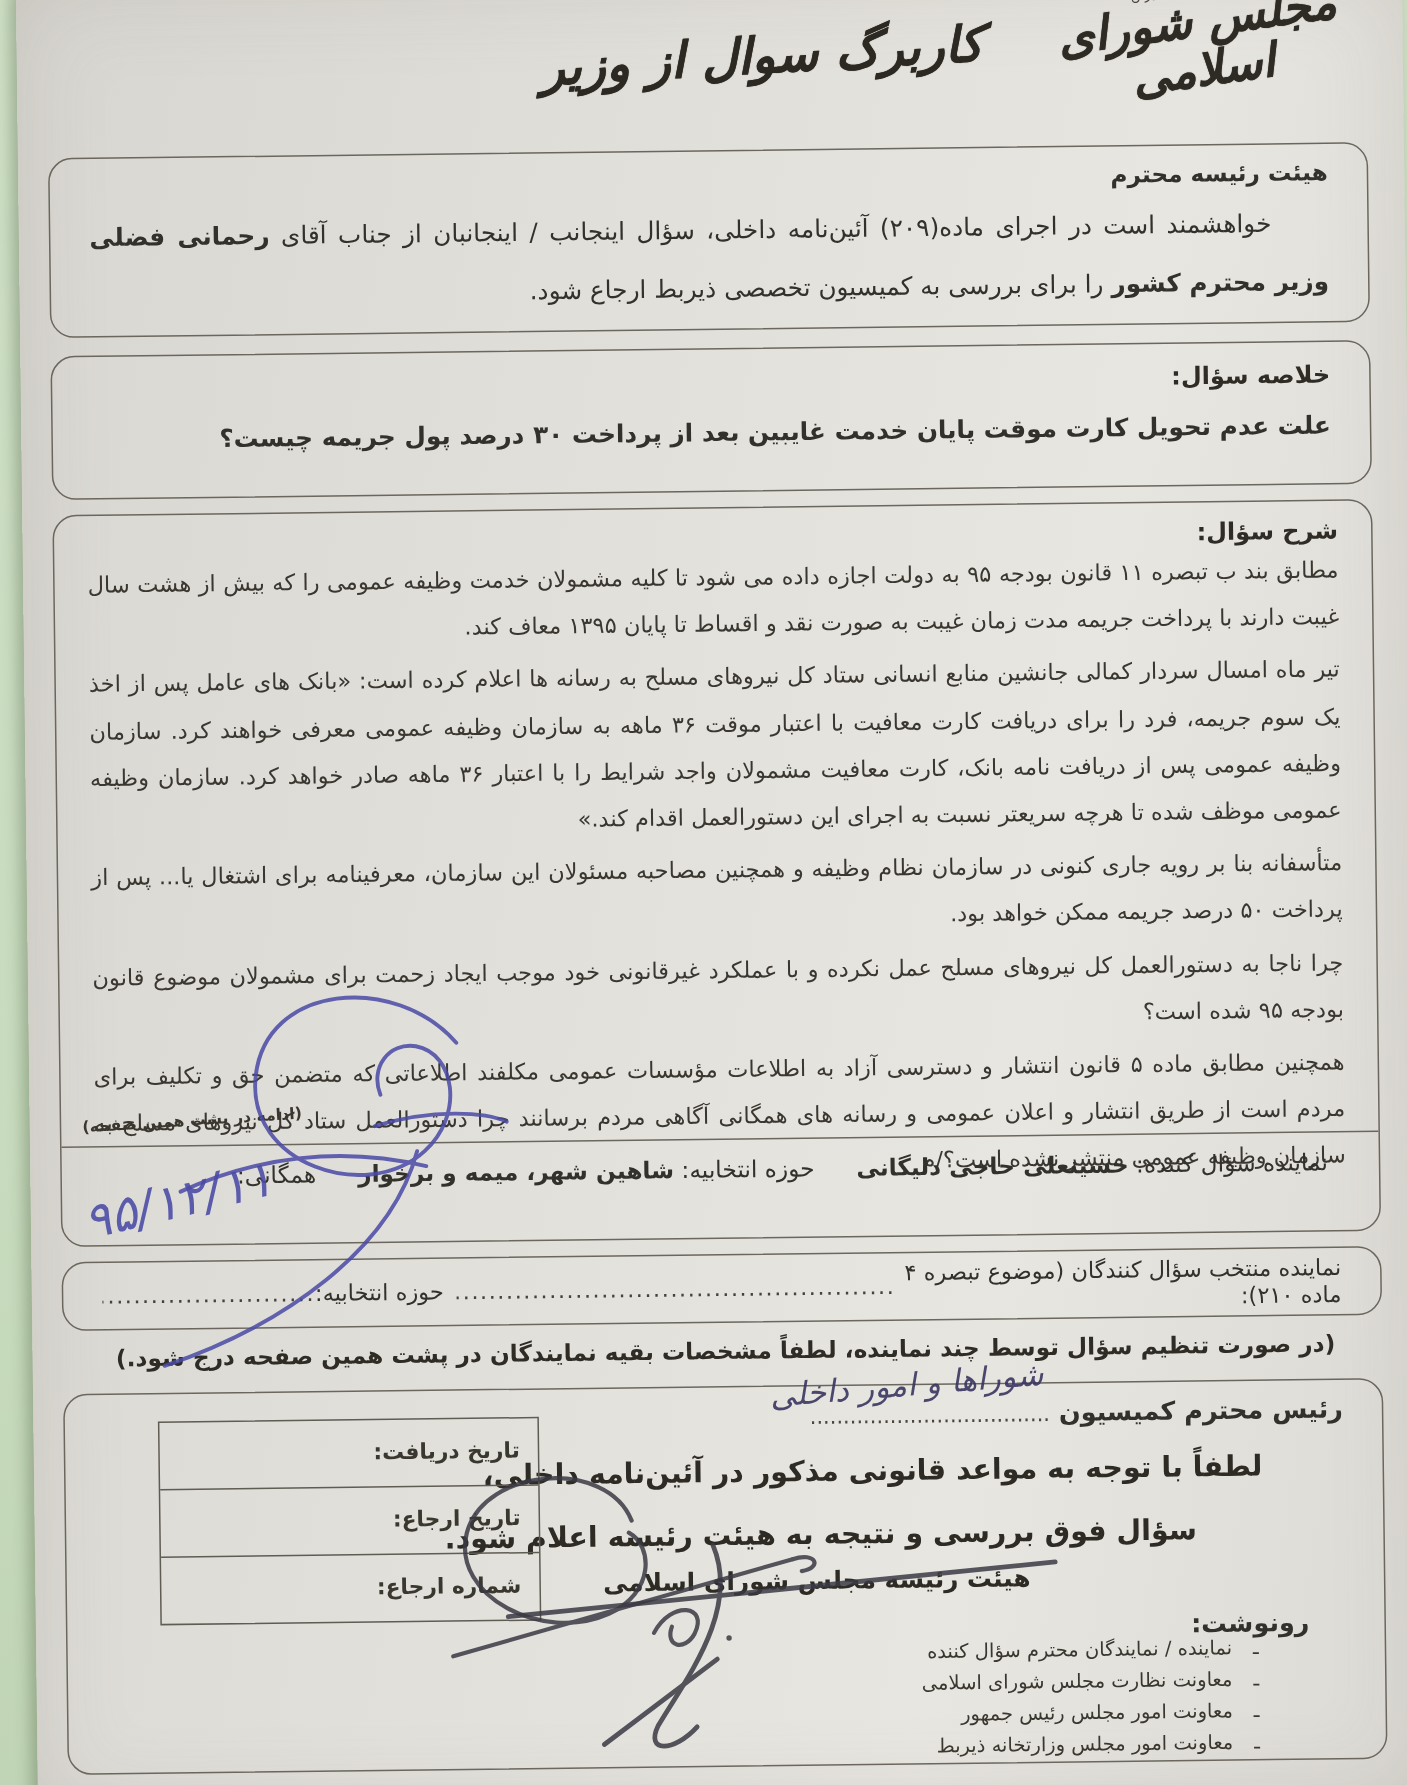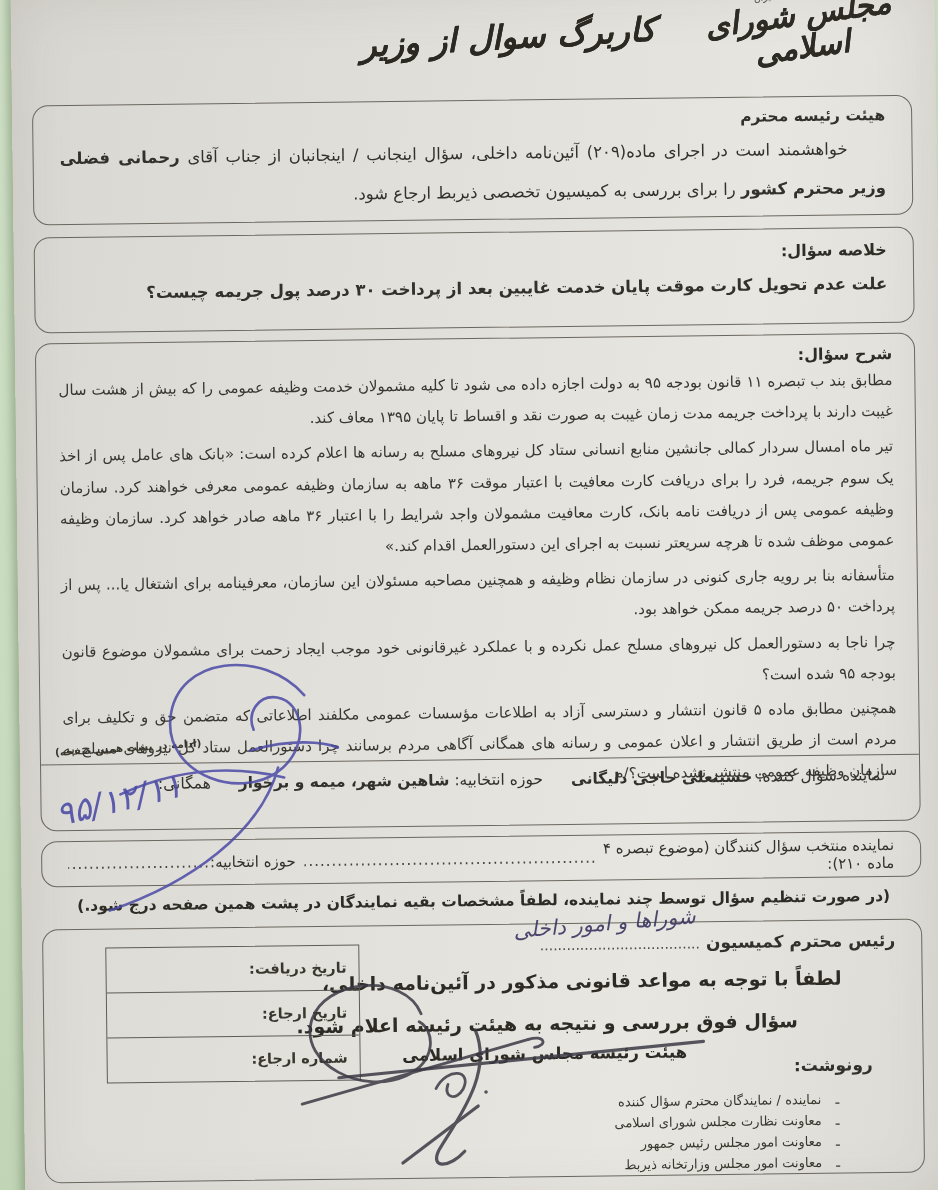--- a/index.html
+++ b/index.html
@@ -62,21 +62,21 @@
   .instr1{position:absolute;right:30px;top:46px;width:620px;text-align:center;
     font-size:19px;font-weight:bold;color:#2e2b25;}
   .instr2{position:absolute;right:95px;top:88px;width:560px;text-align:center;
     font-size:19px;font-weight:bold;color:#2e2b25;}
   .dtable{position:absolute;left:62px;top:18px;width:252px;border:1.2px solid #5f5c54;}
   .dtable .trow{height:44px;border-bottom:1.2px solid #5f5c54;display:flex;align-items:center;
     justify-content:flex-start;padding-right:12px;font-size:14.5px;font-weight:bold;color:#3a372f;}
   .dtable .trow:last-child{border-bottom:none;}
   .board{position:absolute;left:315px;top:120px;width:370px;text-align:center;
     font-size:16.5px;font-weight:bold;color:#2e2b25;}
-  .copies-lbl{position:absolute;right:50px;top:134px;font-size:17px;font-weight:bold;}
+  .copies-lbl{position:absolute;right:50px;top:152px;font-size:17px;font-weight:bold;}
   .copies{position:absolute;right:84px;top:168px;font-size:13px;color:#3a372f;text-align:right;}
   .copies .item{line-height:21px;white-space:nowrap;}
   .copies .dash{display:inline-block;margin-left:14px;}
   .ink-overlay{position:absolute;left:0;top:0;width:924px;height:1218px;pointer-events:none;}
   .date-hand{position:absolute;left:34px;top:788px;font-size:33px;color:#4a4aa6;
     transform:rotate(-13deg);font-style:italic;letter-spacing:4px;opacity:.88;}
 </style>
 </head>
 <body>
 

